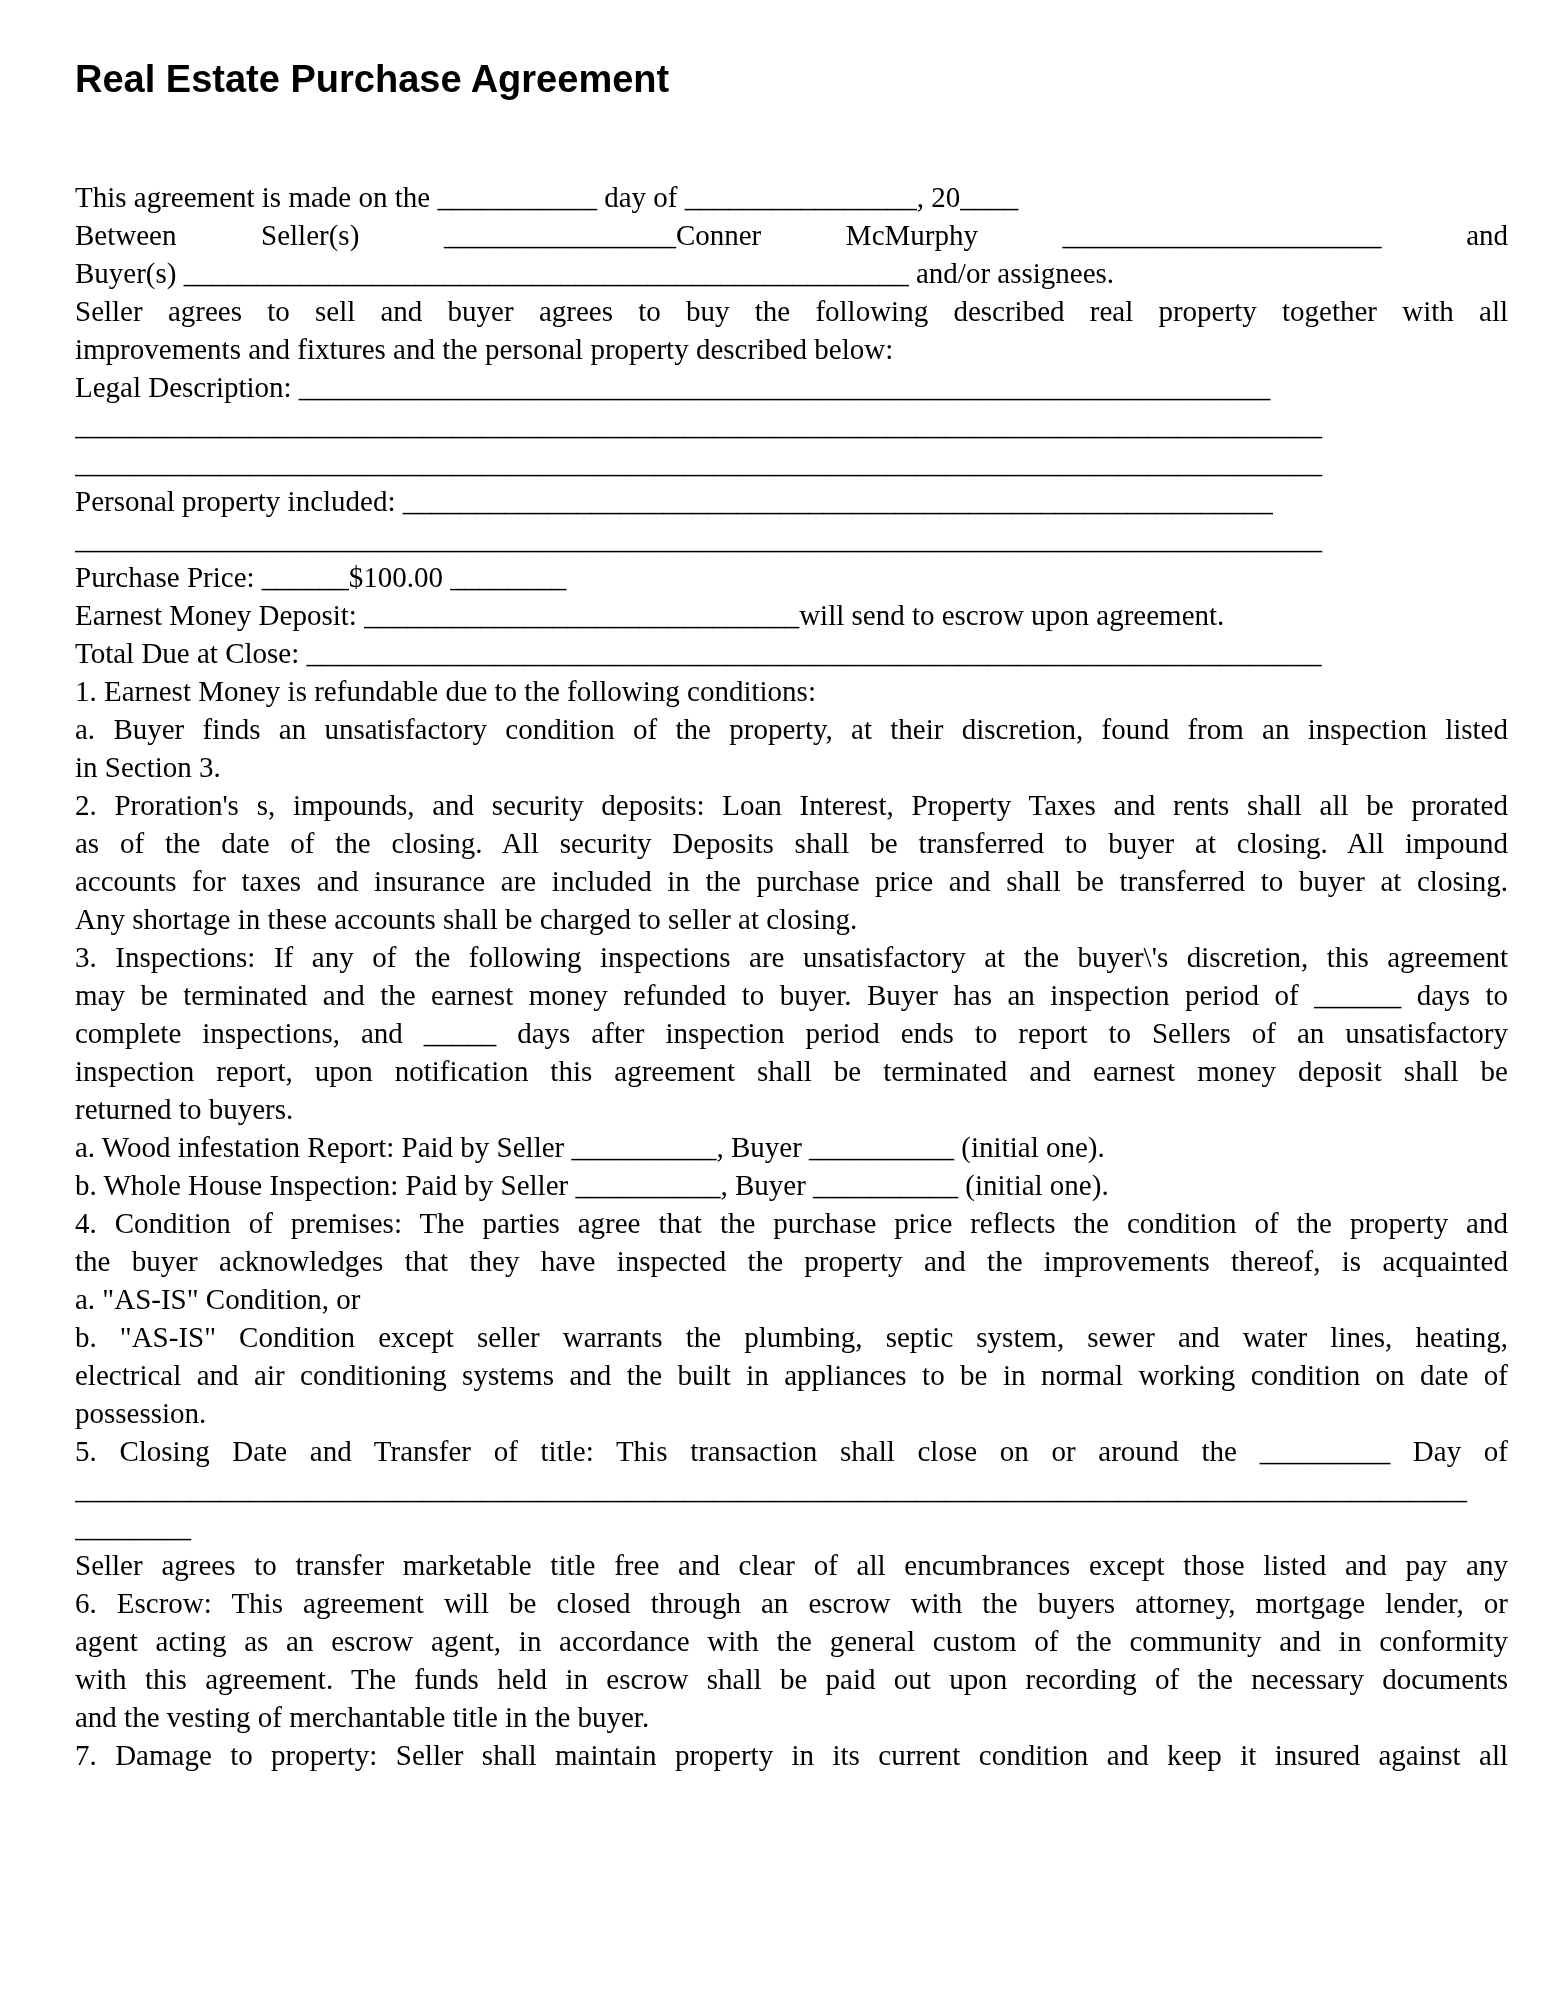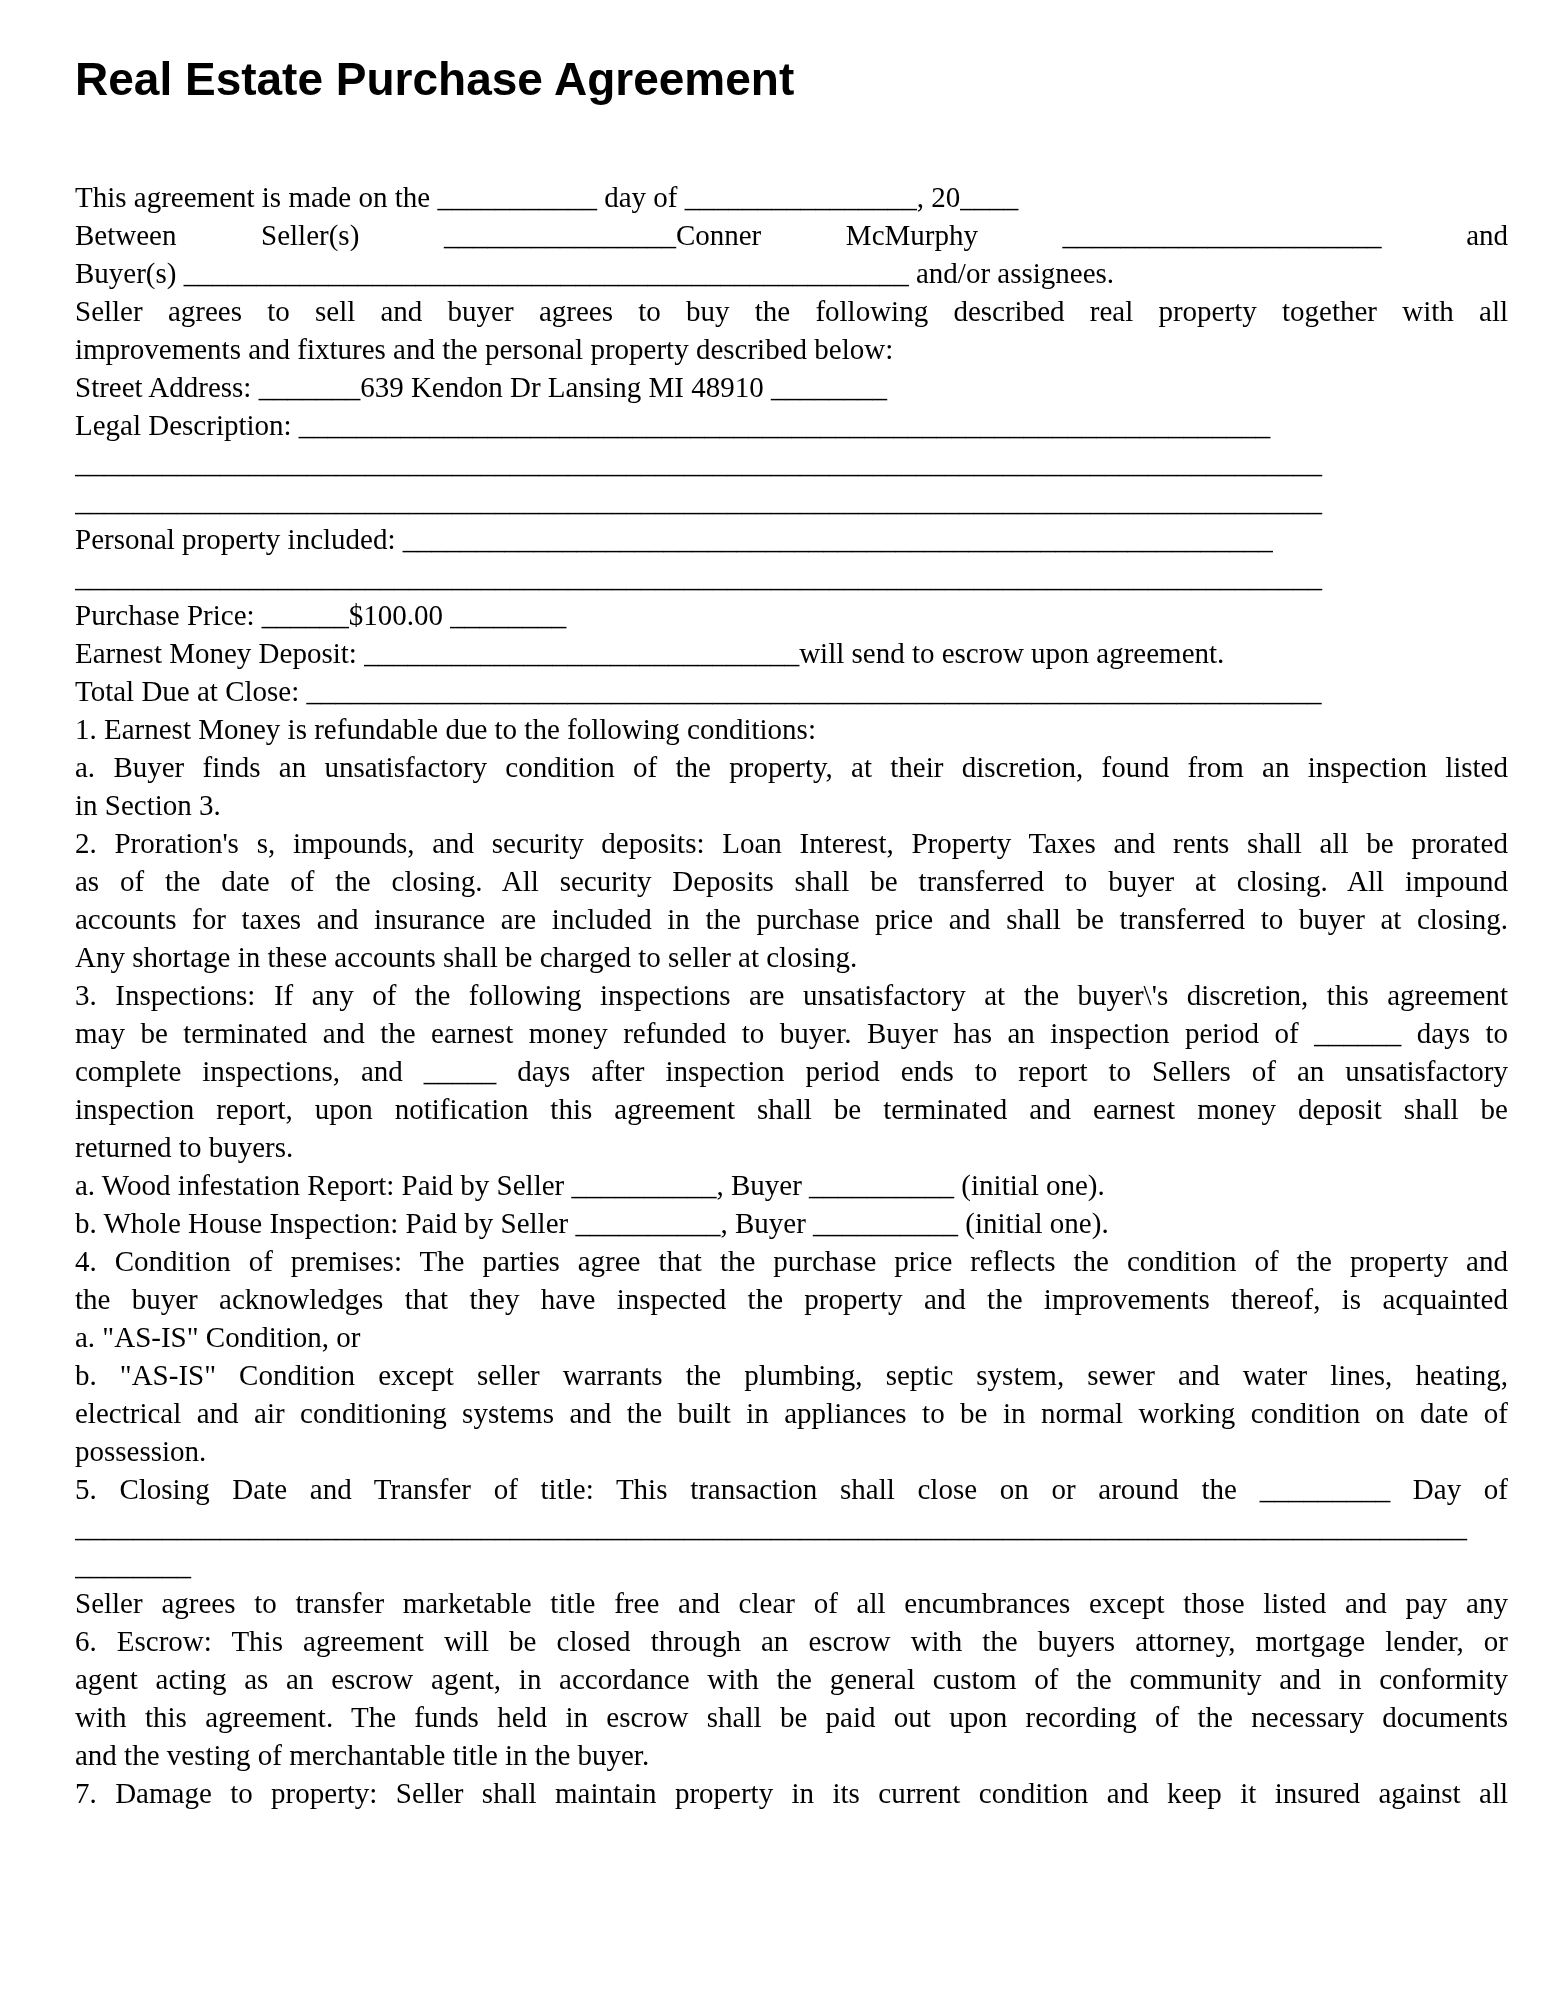--- a/index.html
+++ b/index.html
@@ -14,21 +14,21 @@
     background: #ffffff;
     color: #000000;
     box-sizing: border-box;
     padding: 55px 60px 0 75px;
     font-family: "Liberation Serif", "DejaVu Serif", serif;
     overflow: hidden;
   }
   .title {
     font-family: "Liberation Sans", "DejaVu Sans", sans-serif;
     font-weight: bold;
-    font-size: 46px;
+    font-size: 38px;
     line-height: 49px;
     margin: 0 0 74px 0;
     white-space: pre;
   }
   .body-lines {
     width: 1433px;
   }
   .line {
     font-size: 29px;
     line-height: 38px;
@@ -47,21 +47,20 @@
 <body>
 
 <div class="page">
   <h1 class="title">Real Estate Purchase Agreement</h1>
   <div class="body-lines">
       <div class="line">This agreement is made on the ___________ day of ________________, 20____</div>
       <div class="line justify">Between Seller(s) ________________Conner McMurphy ______________________ and</div>
       <div class="line">Buyer(s) __________________________________________________ and/or assignees.</div>
       <div class="line justify">Seller agrees to sell and buyer agrees to buy the following described real property together with all</div>
       <div class="line">improvements and fixtures and the personal property described below:</div>
-      <div class="line">Street Address: _______639 Kendon Dr Lansing MI 48910 ________</div>
       <div class="line">Legal Description: ___________________________________________________________________</div>
       <div class="line">______________________________________________________________________________________</div>
       <div class="line">______________________________________________________________________________________</div>
       <div class="line">Personal property included: ____________________________________________________________</div>
       <div class="line">______________________________________________________________________________________</div>
       <div class="line">Purchase Price: ______$100.00 ________</div>
       <div class="line">Earnest Money Deposit: ______________________________will send to escrow upon agreement.</div>
       <div class="line">Total Due at Close: ______________________________________________________________________</div>
       <div class="line">1. Earnest Money is refundable due to the following conditions:</div>
       <div class="line justify">a. Buyer finds an unsatisfactory condition of the property, at their discretion, found from an inspection listed</div>

